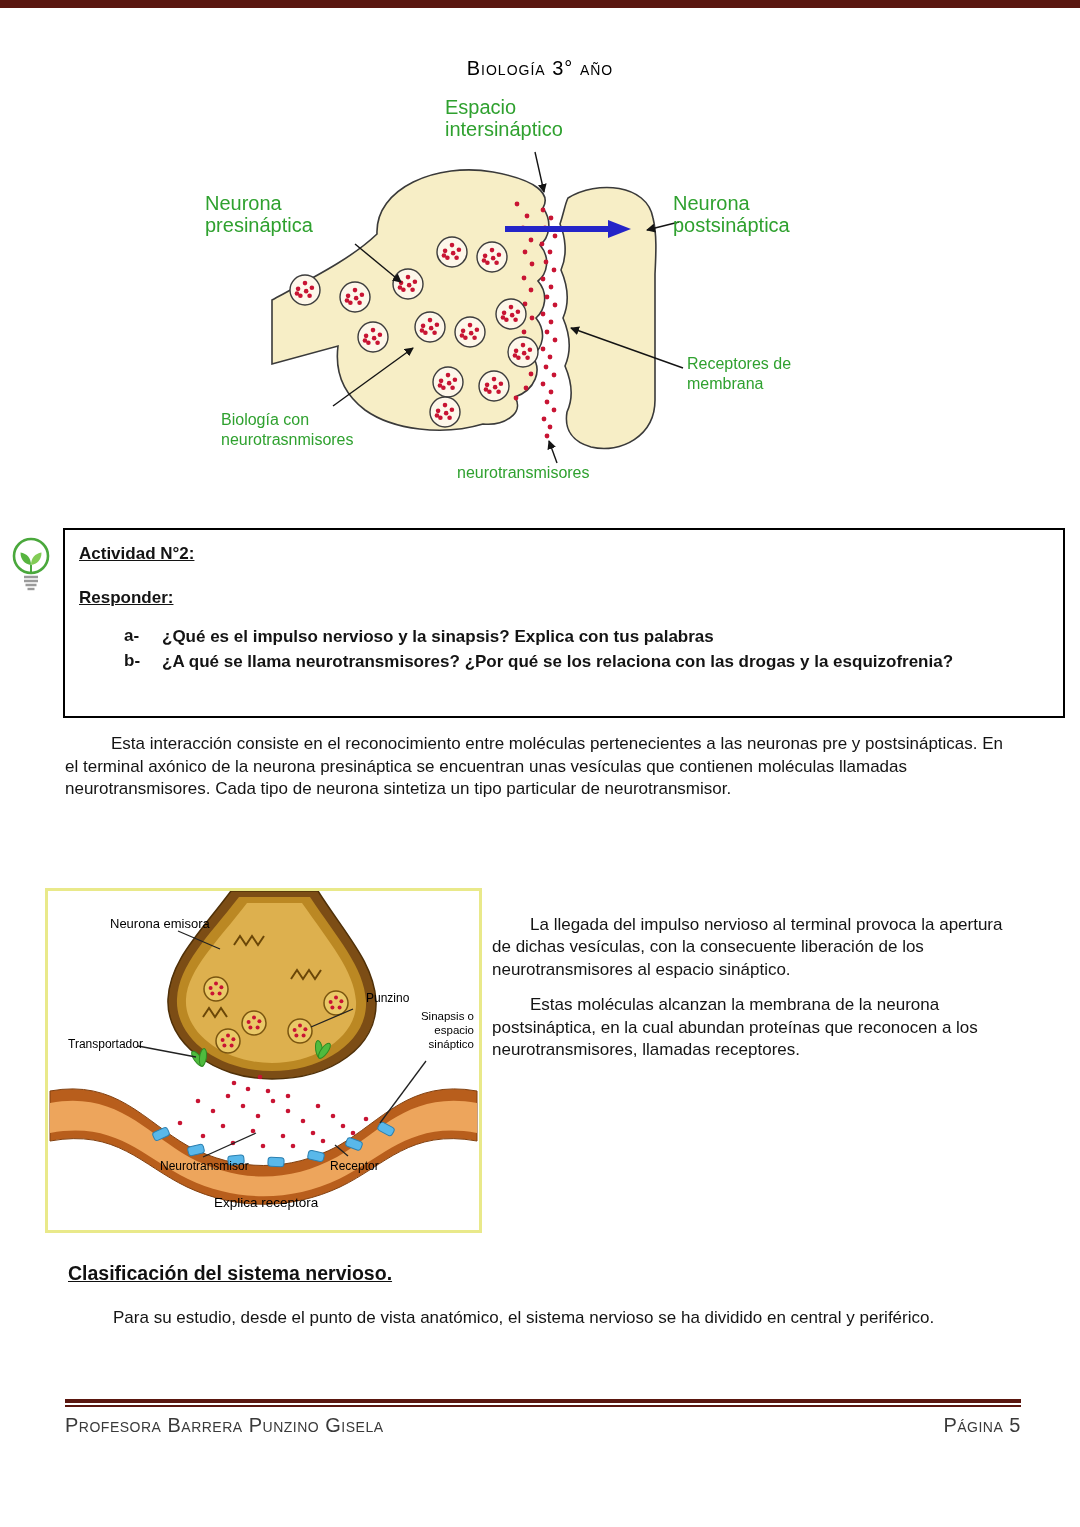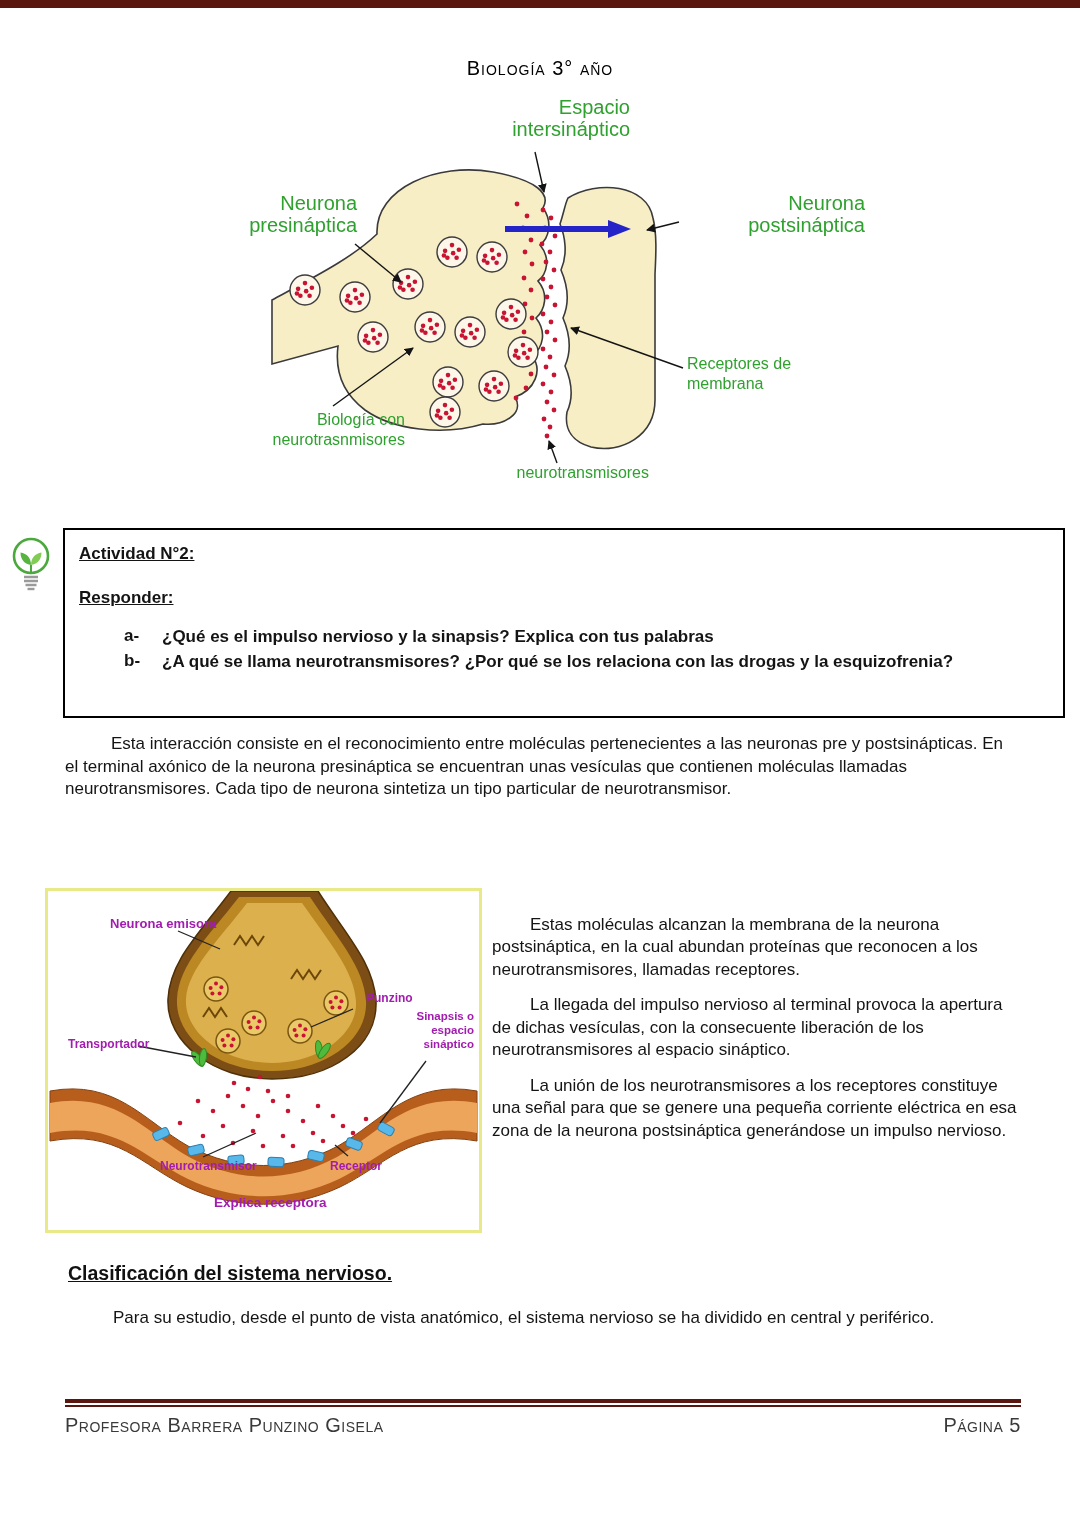--- a/index.html
+++ b/index.html
@@ -17,21 +17,21 @@
     font-variant:small-caps; font-size:20px; letter-spacing:1px; color:#000000;
   }
 
   
   .diagram1 { position:absolute; left:205px; top:92px; width:660px; height:402px; }
   .d1-svg { position:absolute; inset:0; width:100%; height:100%; }
   .fill-cream { fill:var(--cream,#f7eec6); stroke:#3a3a3a; stroke-width:1.6px; }
   .impulse-line { stroke:var(--impulse-blue,#2424c8); stroke-width:6px; }
   .impulse-head { fill:var(--impulse-blue,#2424c8); }
   .pointer { stroke:#141414; stroke-width:1.4px; }
-  .d1-label { position:absolute; color:var(--green,#2fa12f); text-align:right; line-height:1.12; }
+  .d1-label { position:absolute; color:var(--green,#2fa12f); text-align:left; line-height:1.12; }
   .d1-espacio      { left:240px; top:4px;   width:185px; font-size:20px; }
   .d1-pre          { left:0px;   top:100px; width:152px; font-size:20px; }
   .d1-post         { left:468px; top:100px; width:192px; font-size:20px; }
   .d1-receptores   { left:482px; top:262px; width:130px; font-size:16px; text-align:left; line-height:1.25; }
   .d1-vesiculas    { left:16px;  top:318px; width:184px; font-size:16px; line-height:1.25; }
   .d1-neurotrans   { left:252px; top:372px; width:192px; font-size:16px; }
 
   
   .bulb-icon { position:absolute; left:4px; top:532px; }
   .activity-box {
@@ -52,21 +52,21 @@
     position:absolute; left:65px; top:733px; width:952px;
     font-size:17px; line-height:1.33; text-indent:46px;
   }
 
   
   .diagram2 {
     position:absolute; left:45px; top:888px; width:437px; height:345px;
     border:3px solid #e9e98a; background:#ffffff;
   }
   .diagram2 svg { position:absolute; left:0; top:0; width:431px; height:339px; }
-  .d2-label { position:absolute; color:#a21caf; font-weight:bold; font-size:12px; line-height:1.22;padding-left:14px; }
+  .d2-label { position:absolute; color:#000000; font-weight:normal; font-size:12px; line-height:1.22;padding-left:14px; }
   .d2-emisora       { left:48px;  top:25px;  font-size:13px; }
   .d2-transportador { left:6px;   top:146px; }
   .d2-vesicula      { left:304px; top:100px; }
   .d2-sinapsis      { left:346px; top:118px; width:80px; text-align:right; font-size:11.5px; }
   .d2-neurotransmisor { left:98px;  top:268px; }
   .d2-receptor      { left:268px; top:268px; }
   .d2-receptora     { left:152px; top:304px; font-size:13.5px; }
   .spring { fill:none; stroke:#6b4708; stroke-width:2px; }
   .d2-pointer { stroke:#222; stroke-width:1.3px; }
 
@@ -446,23 +446,22 @@
     <div class="d2-label d2-emisora">Neurona emisora</div>
     <div class="d2-label d2-transportador">Transportador</div>
     <div class="d2-label d2-vesicula">Punzino</div>
     <div class="d2-label d2-sinapsis">Sinapsis o espacio sináptico</div>
     <div class="d2-label d2-neurotransmisor">Neurotransmisor</div>
     <div class="d2-label d2-receptor">Receptor</div>
     <div class="d2-label d2-receptora">Explica receptora</div>
   </div>
 
   <div class="right-col">
+    <p>La llegada del impulso nervioso al terminal provoca la apertura de dichas vesículas, con la consecuente liberación de los neurotransmisores al espacio sináptico.</p>
     <p>Estas moléculas alcanzan la membrana de la neurona postsináptica, en la cual abundan proteínas que reconocen a los neurotransmisores, llamadas receptores.</p>
-    <p>La llegada del impulso nervioso al terminal provoca la apertura de dichas vesículas, con la consecuente liberación de los neurotransmisores al espacio sináptico.</p>
-    <p>La unión de los neurotransmisores a los receptores constituye una señal para que se genere una pequeña corriente eléctrica en esa zona de la neurona postsináptica generándose un impulso nervioso.</p>
   </div>
 
   <h2 class="section-heading">Clasificación del sistema nervioso.</h2>
   <p class="section-para">Para su estudio, desde el punto de vista anatómico, el sistema nervioso se ha dividido en central y periférico.</p>
 
   <div class="footer-rule">
       <div class="thin"></div>
     </div>
   <div class="footer">
     <span>Profesora Barrera Punzino Gisela</span>

